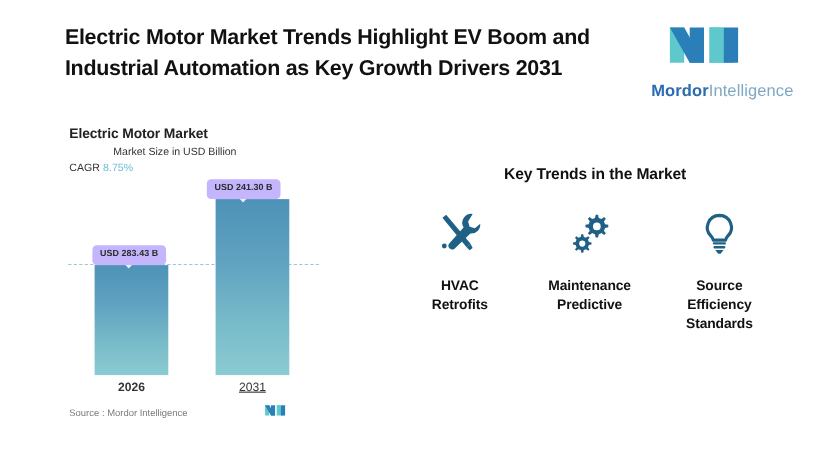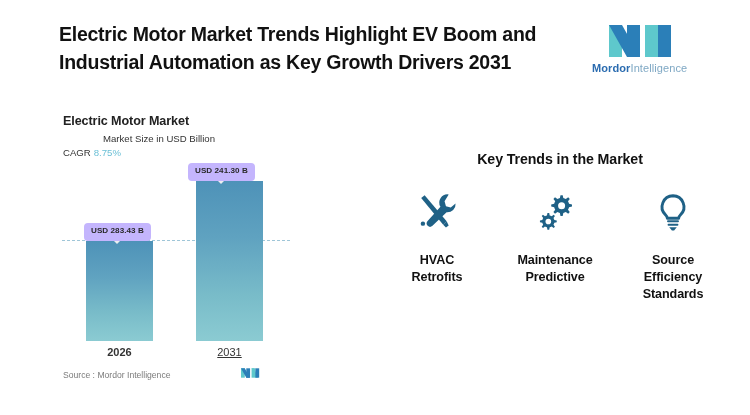--- a/index.html
+++ b/index.html
@@ -36,22 +36,22 @@
   #page-title .title-line { display: block; white-space: nowrap; }
 
   
   #brand-logo {
     position: absolute;
     left: 592px; top: 22px;
     width: 92px; height: 56px;
   }
   #brand-logo .mark { width: 92px; height: 38px; display: block; }
   #brand-logo .wordmark {
-    margin-top: 2px;
-    font-size: 11px;
+    margin-top: 14px;
+    font-size: 15px;
     letter-spacing: 0.1px;
     text-align: right;
     white-space: nowrap;
   }
   #brand-logo .wordmark .w1 { color: #2b6cb0; font-weight: bold; }
   #brand-logo .wordmark .w2 { color: #7fa8c4; font-weight: normal; }
 
   
   #chart-panel {
     position: absolute;
@@ -147,21 +147,21 @@
   }
   #footer-logo {
     position: absolute;
     left: 236px; top: 266px;
     width: 27px; height: 14px;
   }
 
   
   #trends-panel {
     position: absolute;
-    left: 370px; top: 140px;
+    left: 351px; top: 140px;
     width: 380px; height: 230px;
   }
   #trends-heading {
     position: absolute;
     left: 0; top: 11px;
     width: 380px;
     text-align: center;
     font-size: 14.2px;
     font-weight: bold;
     color: #111111;

